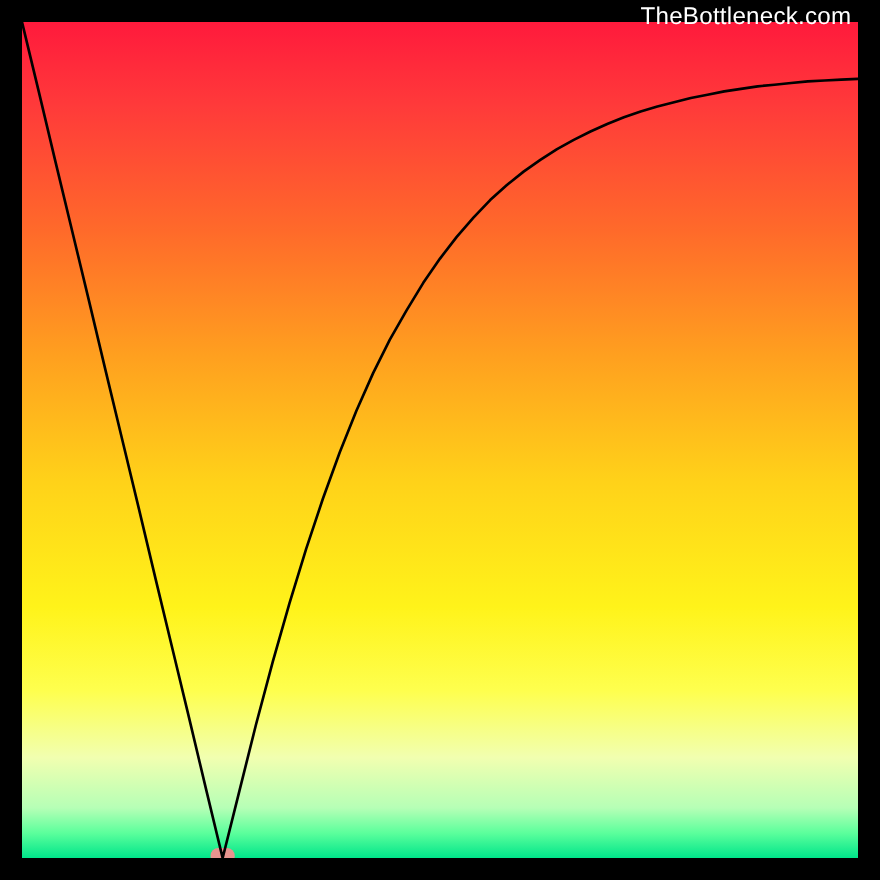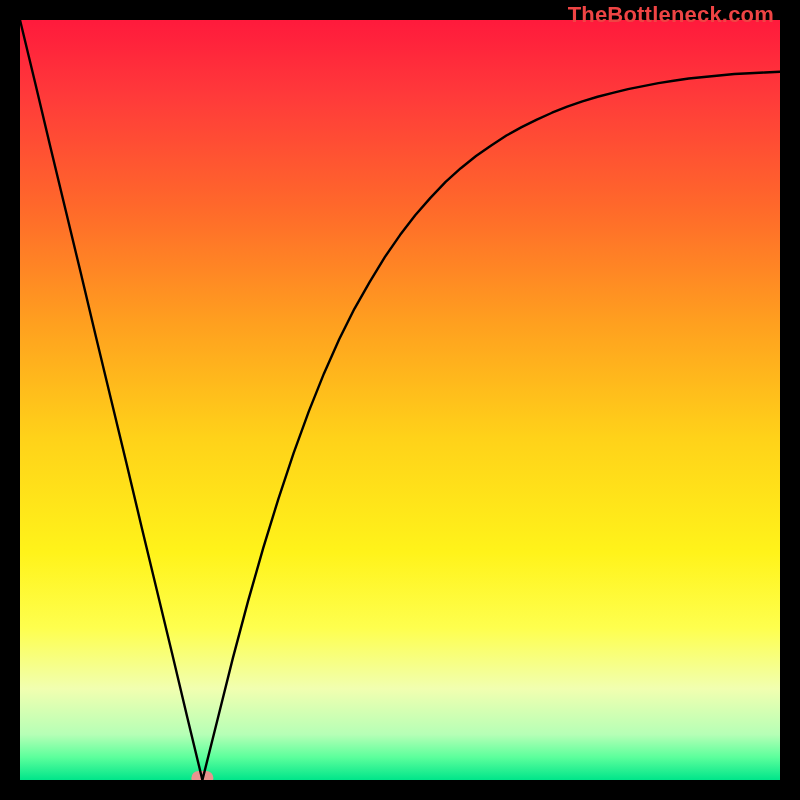--- a/index.html
+++ b/index.html
@@ -23,23 +23,23 @@
     position: absolute;
     left: 0;
     top: 0;
     width: 760px;
     height: 760px;
   }
   .watermark {
     position: absolute;
     top: 2px;
     right: 26px;
-    color: #ef4444;
+    color: #ffffff;
     font-size: 22px;
-    font-weight: 700;
+    font-weight: 400;
     letter-spacing: 0.2px;
     z-index: 50;
   }
   svg { display: block; }
 </style>
 </head>
 <body>
 
 <div class="watermark">TheBottleneck.com</div>
 

